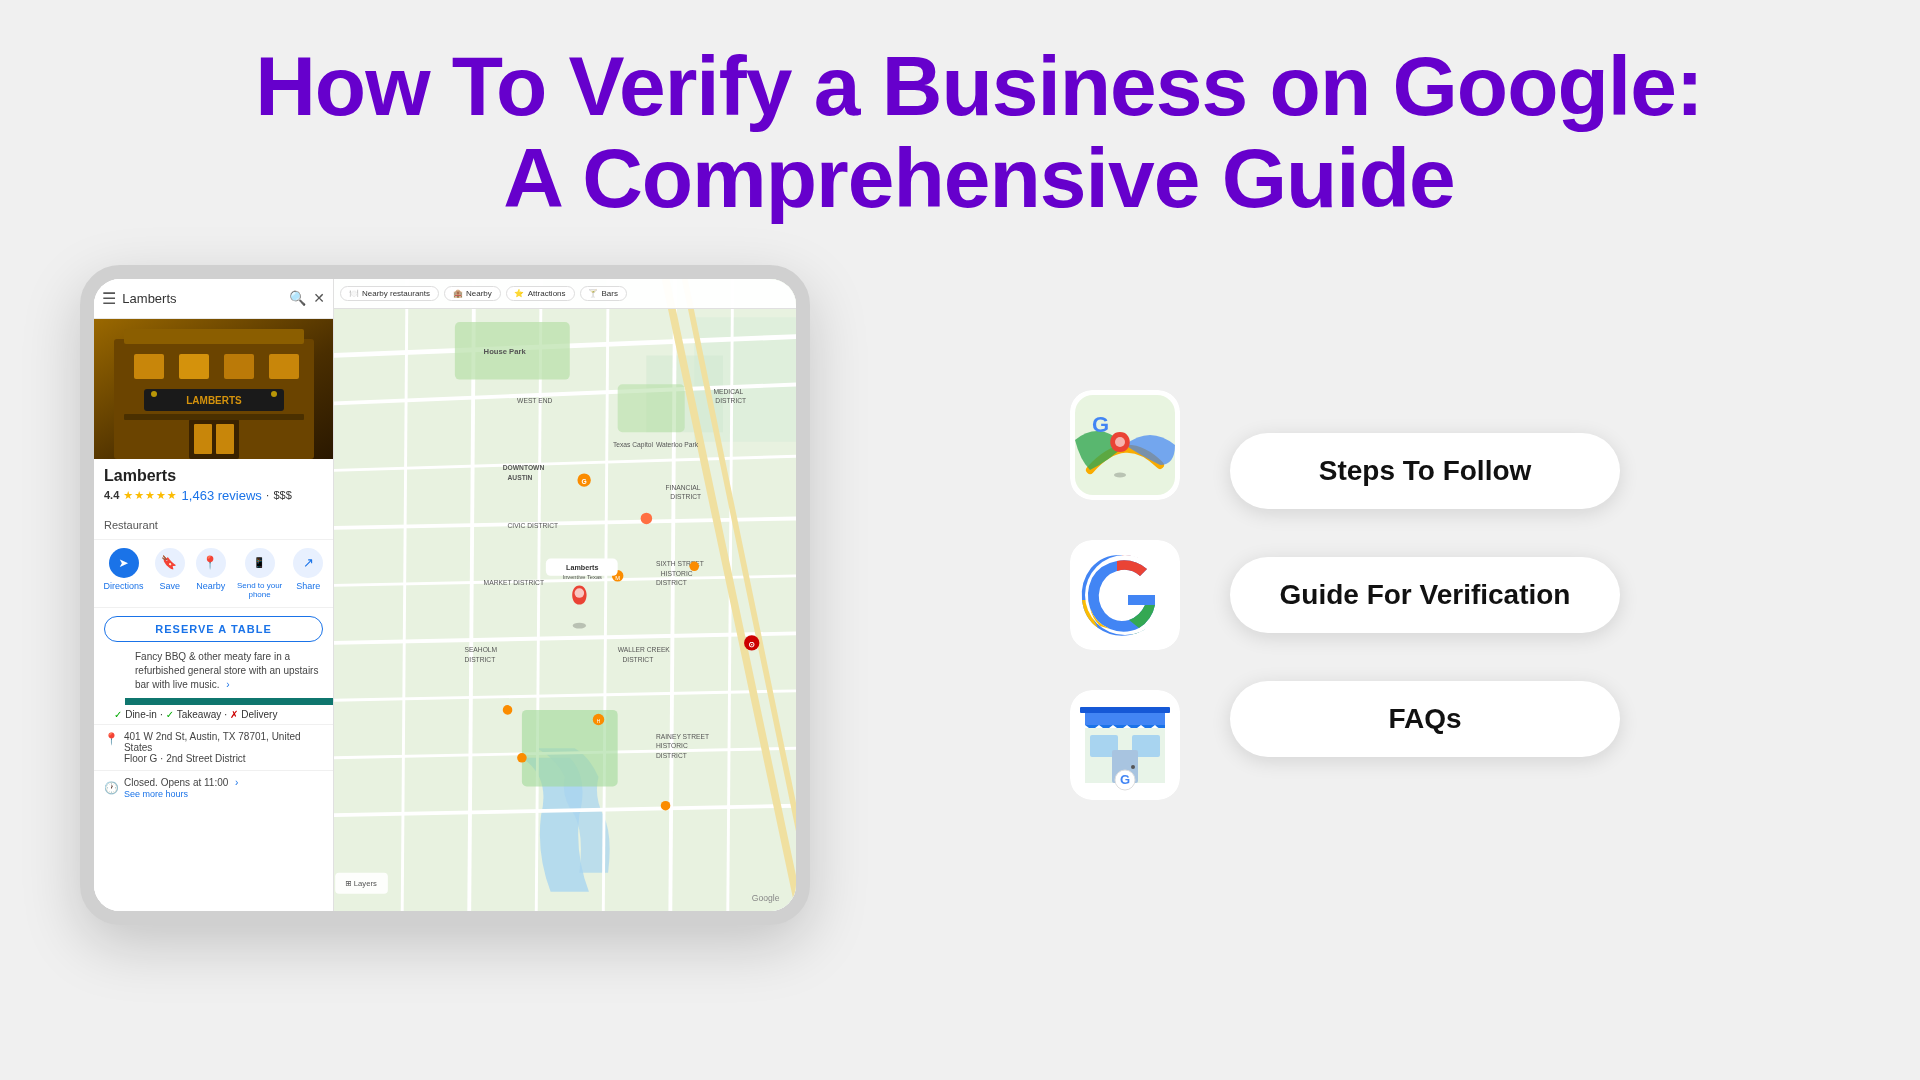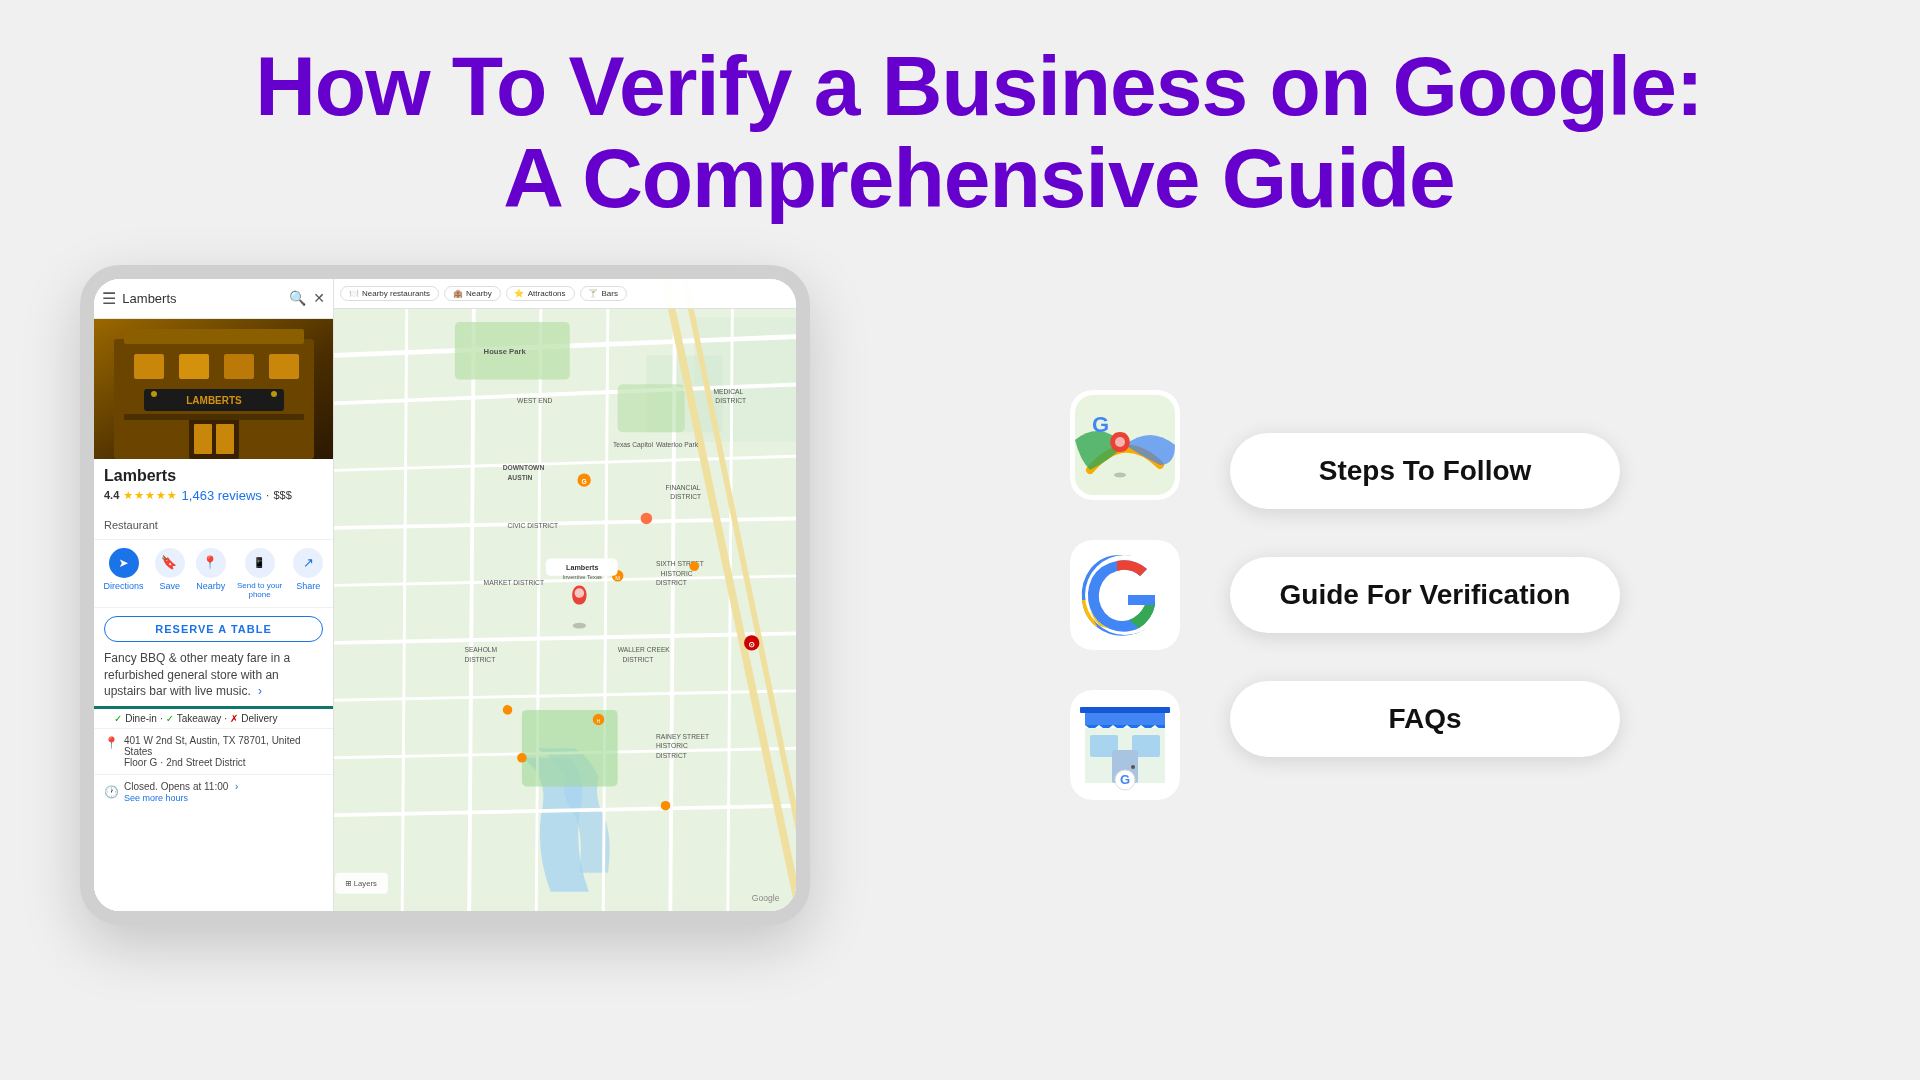--- a/index.html
+++ b/index.html
@@ -201,24 +201,25 @@
       text-align: center;
       padding: 6px;
       color: #1a73e8;
       font-size: 11px;
       font-weight: 600;
       letter-spacing: 1px;
     }
 
     .description {
       padding: 0 10px 6px;
-      font-size: 12px;
+      font-size: 10px;
       color: #444;
       line-height: 1.4;
-      border-bottom: 3px solid #0f766e;
+      border-bottom: 7px solid #0f766e;
+      margin-left: 31px;
     }
 
     .dine-row {
       padding: 4px 20px;
       font-size: 10px;
       color: #333;
       border-bottom: 1px solid #f0f0f0;
     }
 
     .dine-row .check { color: #0a0; }

